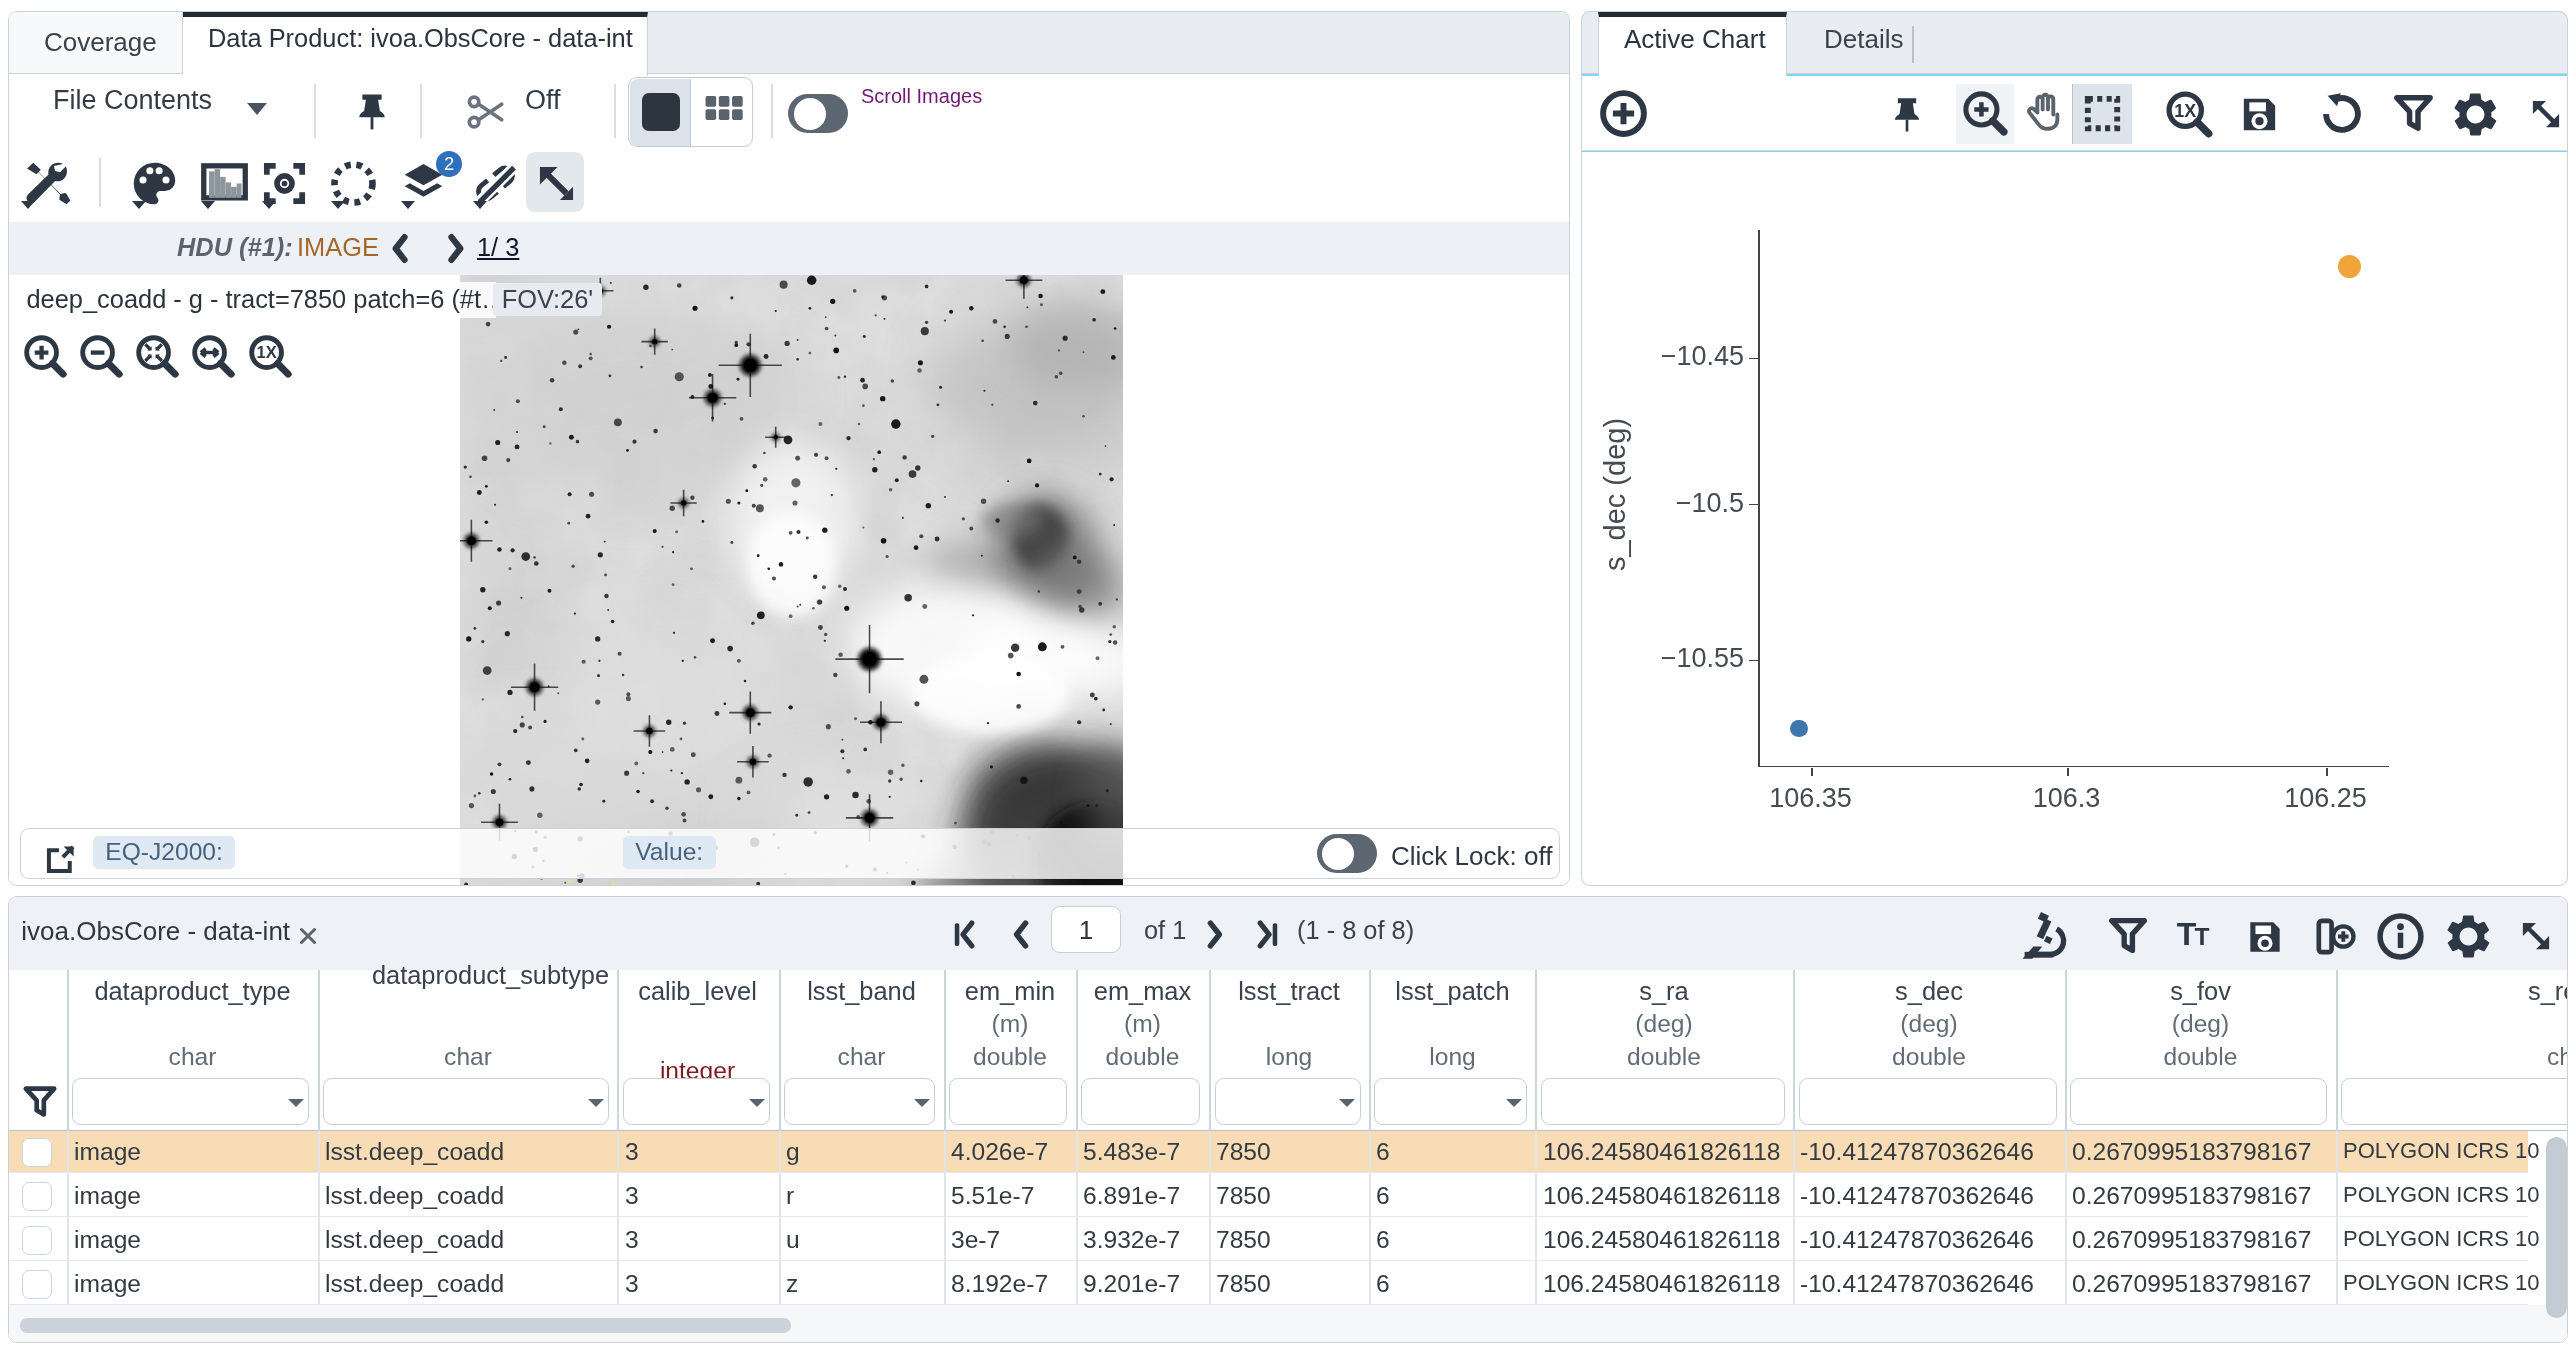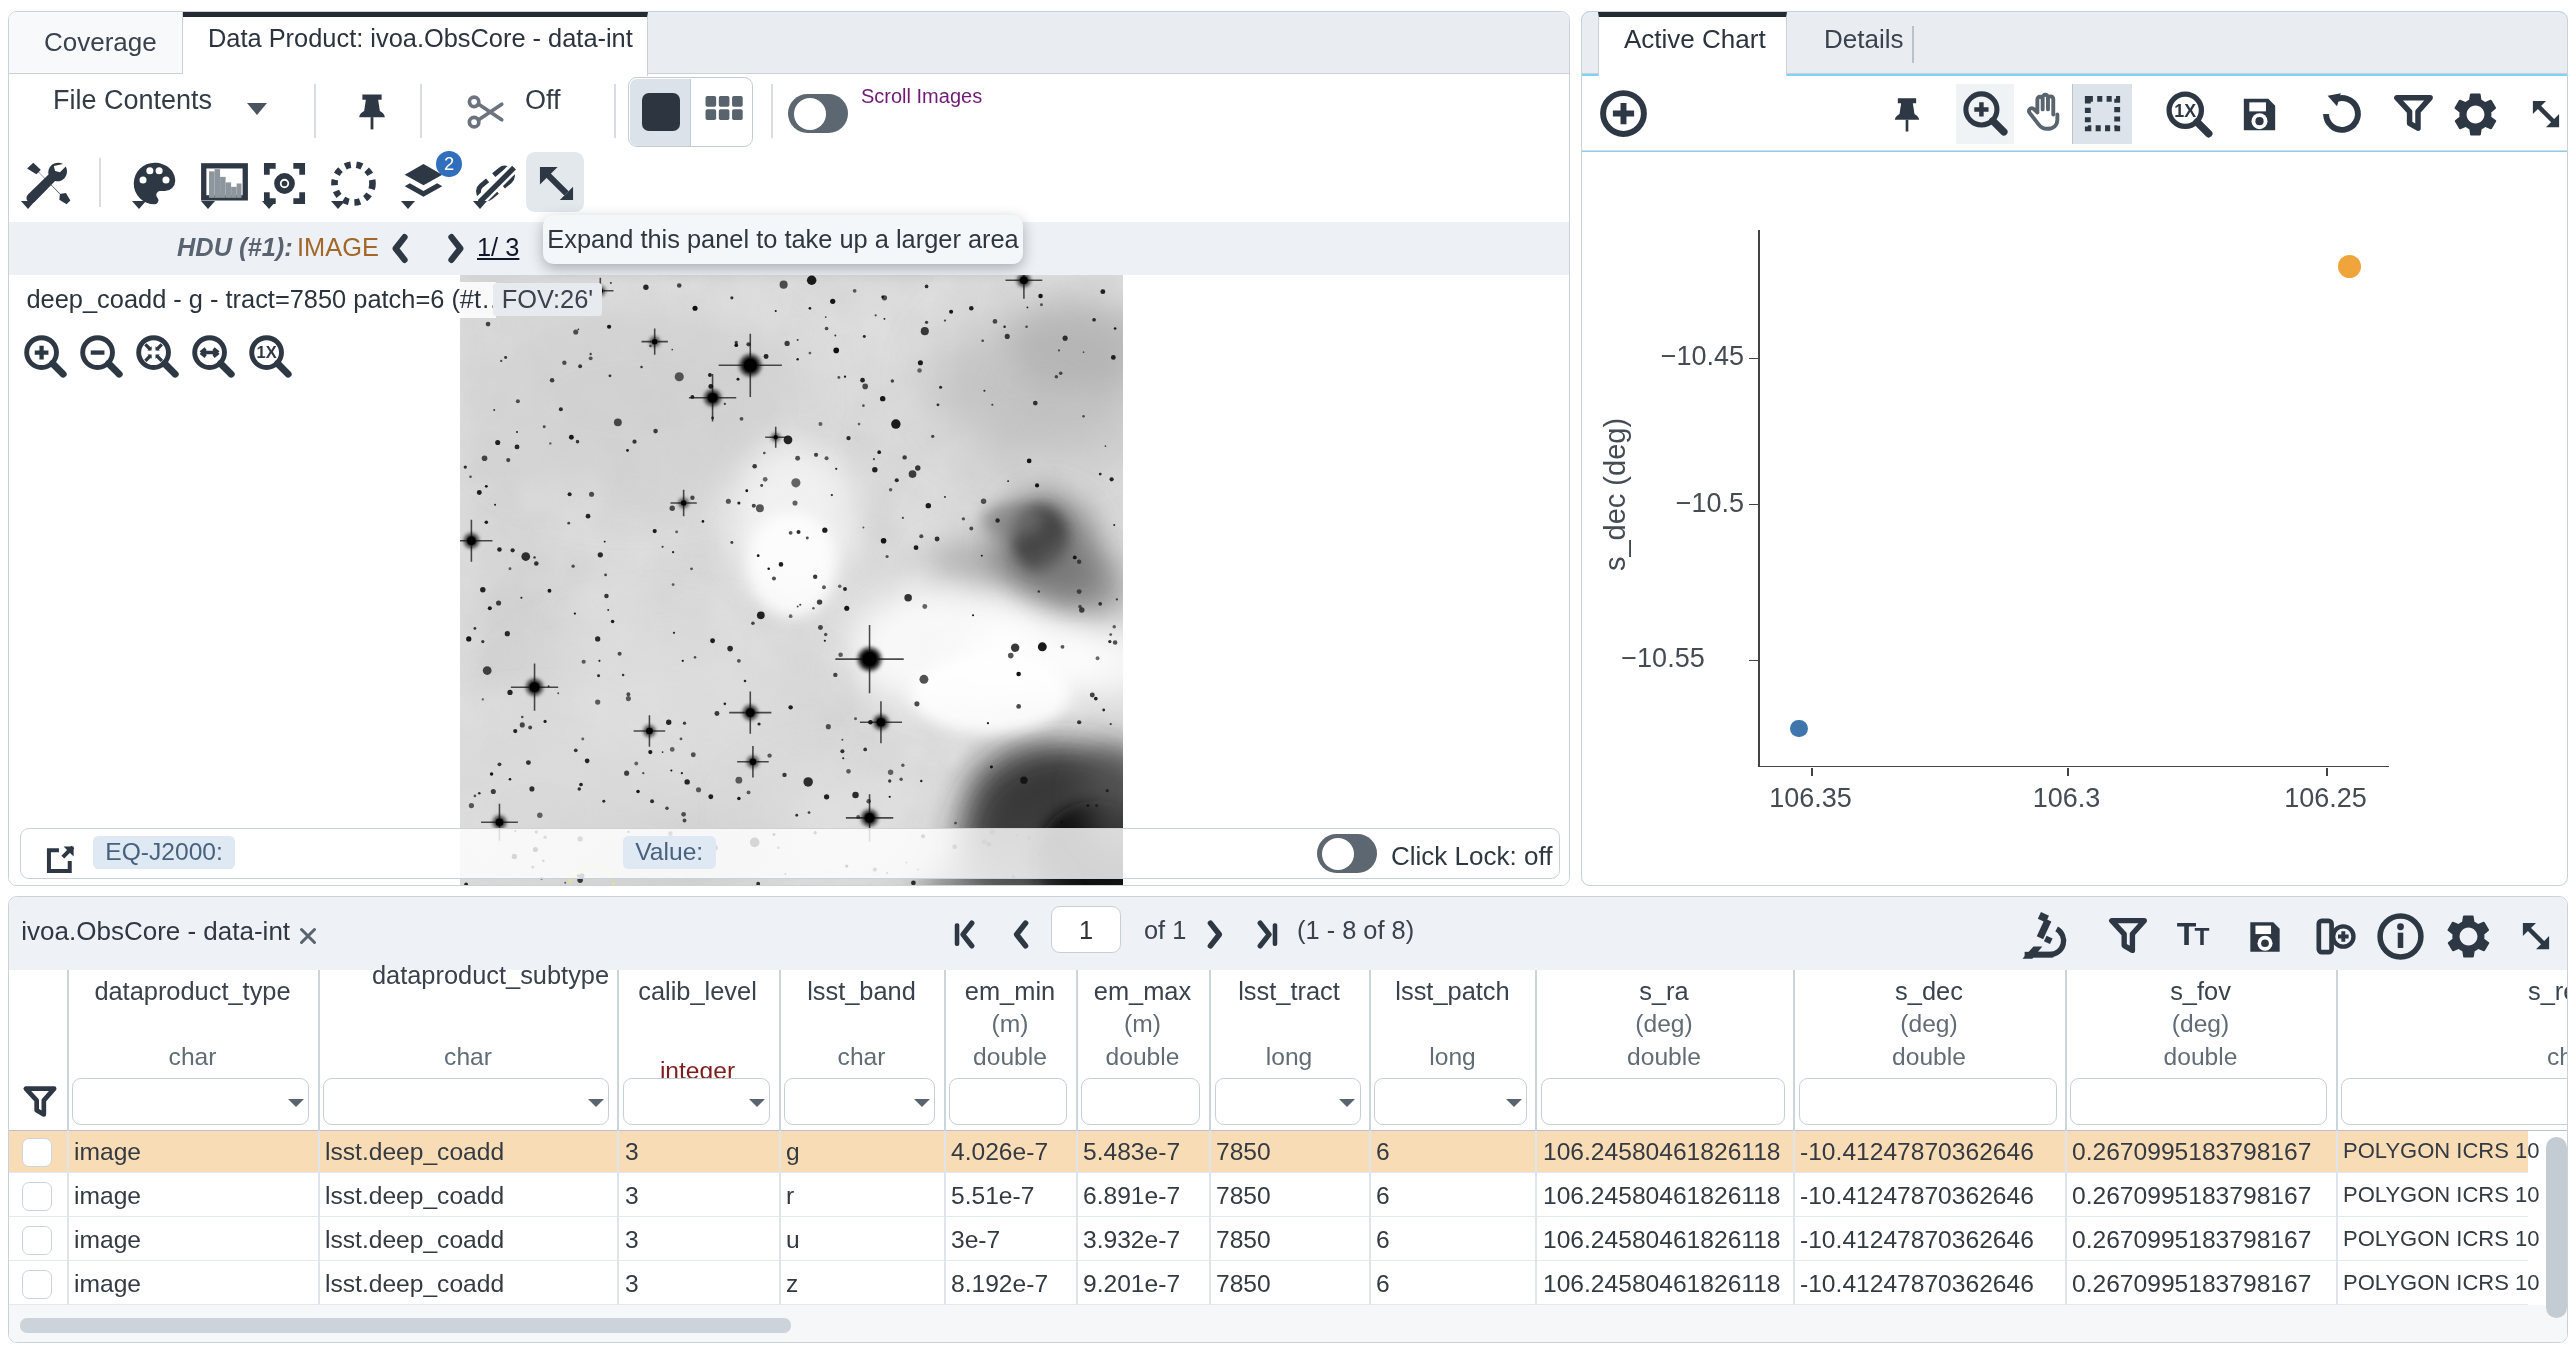--- a/index.html
+++ b/index.html
@@ -711,21 +711,20 @@
         <path d="M18 13v6.5H4.5V6H11" fill="none" stroke="#2e3844" stroke-width="2.6"></path>
         <path d="M13.5 10.5 20 4" stroke="#2e3844" stroke-width="2.6"></path>
         <path d="M14 3.5h6.5V10z" fill="#2e3844"></path>
       </svg>
       <div style="position:absolute;left:84px;top:561px;background:#dfe9f4;border-radius:5.3px;padding:2.6px 12.3px;font-size:24.6px;color:#48627e">EQ-J2000:</div>
       <div style="position:absolute;left:614px;top:561px;background:#dfe9f4;border-radius:5.3px;padding:2.6px 12.3px;font-size:24.6px;color:#48627e">Value:</div>
       <div style="position:absolute;left:1308px;top:559px;width:60px;height:39px;background:#5d6771;border-radius:20px"></div>
       <div style="position:absolute;left:1313px;top:563px;width:32px;height:32px;background:#fff;border-radius:50%"></div>
       <div style="position:absolute;left:1382px;top:566px;font-size:26px;color:#2f3740;font-weight:400;white-space:nowrap;">Click Lock: off</div>
     </div>
-    <div style="position:absolute;left:534px;top:203px;width:480px;height:49px;background:#f4f7f9;border-radius:10.5px;box-shadow:0 4.4px 14px rgba(40,50,60,0.35);font-size:25.4px;color:#2e3640;line-height:49px;text-align:center;white-space:nowrap">Expand this panel to take up a larger area</div>
   </div>
 <div style="position:absolute;left:1581px;top:10.5px;width:987px;height:875px;background:#7dd3fc;border:0.9px solid #c9d1da;border-radius:8.8px;overflow:hidden">
     <div style="position:absolute;left:0;top:0;width:986px;height:62px;background:#e9edf2;border-bottom:1.8px solid #c9d1da"></div>
     <div style="position:absolute;left:16px;top:0;width:189px;height:64px;background:#fff;border-right:1.8px solid #c9d1da;border-left:1.8px solid #c9d1da;border-top:5.3px solid #262b33"></div>
     <div style="position:absolute;left:42px;top:12.3px;font-size:26px;color:#2b333e;font-weight:400;white-space:nowrap;">Active Chart</div>
     <div style="position:absolute;left:242px;top:12.3px;font-size:26px;color:#39424d;font-weight:400;white-space:nowrap;">Details</div>
     <div style="position:absolute;left:330px;top:14px;width:1.8px;height:37px;background:#b9c2cc"></div>
     <div style="position:absolute;left:0;top:64px;width:986px;height:75px;background:#fff;border-bottom:1.8px solid #d6dbe1"></div>
     <svg style="position:absolute;left:16px;top:76px;" width="51" height="51" viewBox="0 0 24 24">
       <circle cx="12" cy="12" r="9.6" fill="none" stroke="#2e3844" stroke-width="2.8"></circle>
@@ -779,21 +778,21 @@
       <path d="M19.5 19.5h-7.5l7.5-7.5z" fill="#2e3844"></path>
     </svg>
     <div style="position:absolute;left:0;top:140px;width:986px;height:733px;background:#fff">
       <div style="position:absolute;left:176px;top:78px;width:1.8px;height:536px;background:#444"></div>
       <div style="position:absolute;left:176px;top:614px;width:631px;height:1.8px;background:#444"></div>
       <div style="position:absolute;left:167px;top:206px;width:8.8px;height:1.8px;background:#444"></div>
       <div style="position:absolute;left:0px;top:189px;width:162px;text-align:right;font-size:27px;color:#444b52">−10.45</div>
       <div style="position:absolute;left:167px;top:352px;width:8.8px;height:1.8px;background:#444"></div>
       <div style="position:absolute;left:0px;top:336px;width:162px;text-align:right;font-size:27px;color:#444b52">−10.5</div>
       <div style="position:absolute;left:167px;top:508px;width:8.8px;height:1.8px;background:#444"></div>
-      <div style="position:absolute;left:0px;top:491px;width:162px;text-align:center;font-size:27px;color:#444b52">−10.55</div>
+      <div style="position:absolute;left:0px;top:491px;width:162px;text-align:right;font-size:27px;color:#444b52">−10.55</div>
       <div style="position:absolute;left:229px;top:616px;width:1.8px;height:8.8px;background:#444"></div>
       <div style="position:absolute;left:167px;top:631px;width:123px;text-align:center;font-size:27px;color:#444b52">106.35</div>
       <div style="position:absolute;left:485px;top:616px;width:1.8px;height:8.8px;background:#444"></div>
       <div style="position:absolute;left:423px;top:631px;width:123px;text-align:center;font-size:27px;color:#444b52">106.3</div>
       <div style="position:absolute;left:744px;top:616px;width:1.8px;height:8.8px;background:#444"></div>
       <div style="position:absolute;left:682px;top:631px;width:123px;text-align:center;font-size:27px;color:#444b52">106.25</div>
       <div style="position:absolute;left:-68px;top:326px;width:202px;text-align:center;font-size:29px;color:#444b52;transform:rotate(-90deg)">s_dec (deg)</div>
       <div style="position:absolute;left:756px;top:103px;width:23px;height:23px;border-radius:50%;background:#f0a43c"></div>
       <div style="position:absolute;left:208px;top:568px;width:17.5px;height:17.5px;border-radius:50%;background:#3f76ae"></div>
     </div>

